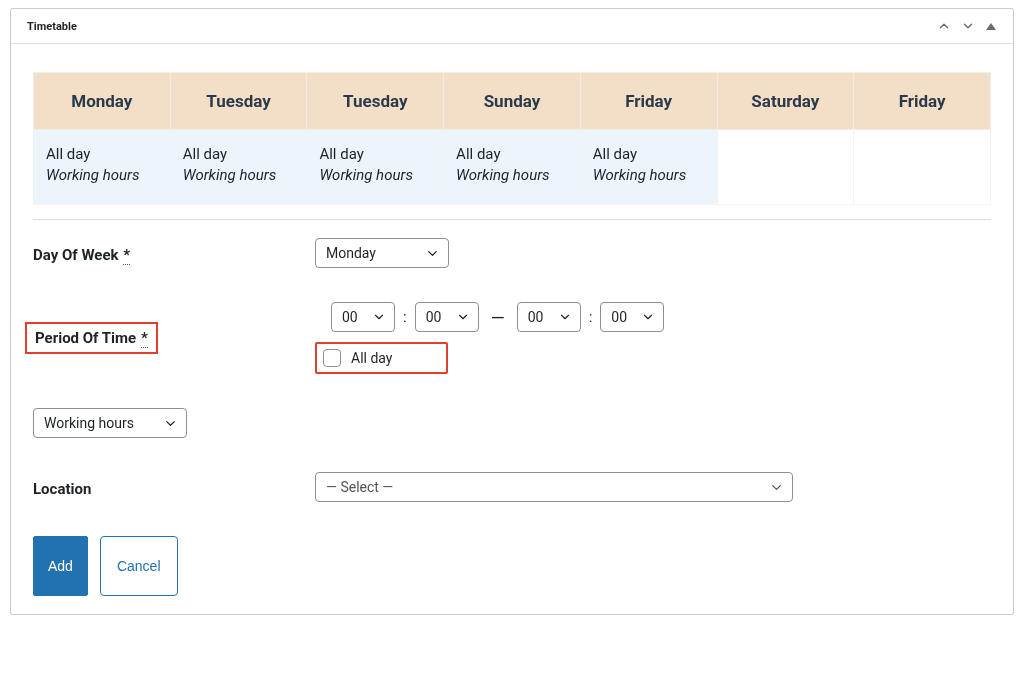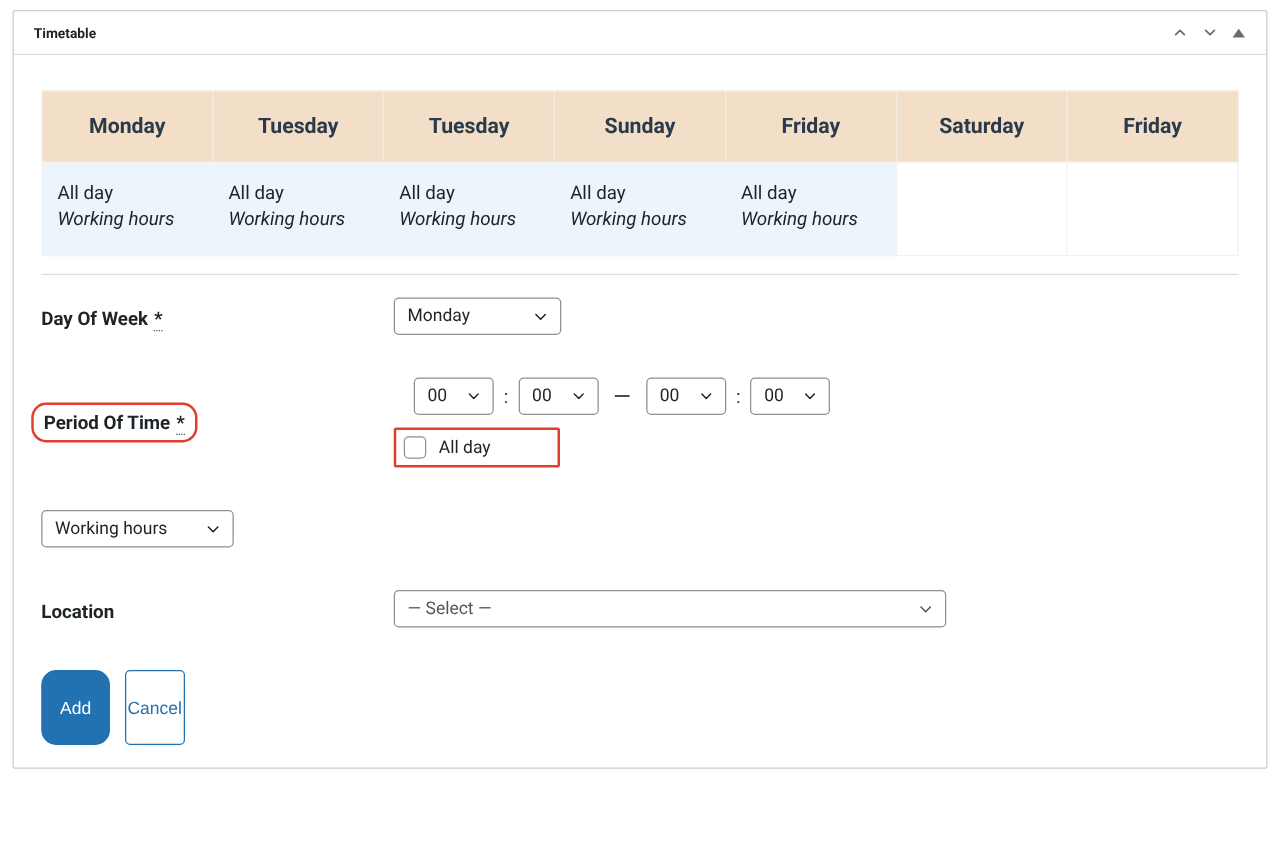--- a/index.html
+++ b/index.html
@@ -99,21 +99,21 @@
       color: #1d2327;
       padding-top: 4px;
     }
     .form-label .req {
       border-bottom: 1px dotted #555;
       margin-left: 1px;
     }
     .highlight-label {
       display: inline-block;
       border: 2px solid #e23e2c;
-      border-radius: 12px;
+      border-radius: 0;
       padding: 5px 8px;
       margin-left: -8px;
       margin-top: -4px;
     }
     .form-control-area {
       flex: 1;
     }
     .select-like {
       display: inline-flex;
       align-items: center;
@@ -130,21 +130,21 @@
     .select-like.small {
       width: 64px;
     }
     .select-like.med {
       width: 134px;
     }
     .select-like.wide {
       width: 154px;
     }
     .select-like.full {
-      width: 442px;
+      width: 478px;
       color: #555;
     }
     .select-like svg {
       flex-shrink: 0;
     }
     .time-row {
       display: flex;
       align-items: center;
       gap: 8px;
       margin-bottom: 8px;
@@ -180,31 +180,31 @@
       color: #1d2327;
     }
     .buttons {
       display: flex;
       gap: 12px;
     }
     .btn-primary {
       background: #2271b1;
       color: #fff;
       border: 1px solid #2271b1;
-      border-radius: 12px;
+      border-radius: 2px;
       padding: 21px 14px;
       font-size: 14px;
       cursor: pointer;
     }
     .btn-secondary {
       background: #fff;
       color: #2271b1;
       border: 1px solid #2271b1;
       border-radius: 4px;
-      padding: 5px 1px;
+      padding: 5px 16px;
       font-size: 14px;
       cursor: pointer;
       text-align: right;
     }
   </style>
 </head>
 <body>
 
 <div class="panel">
 

